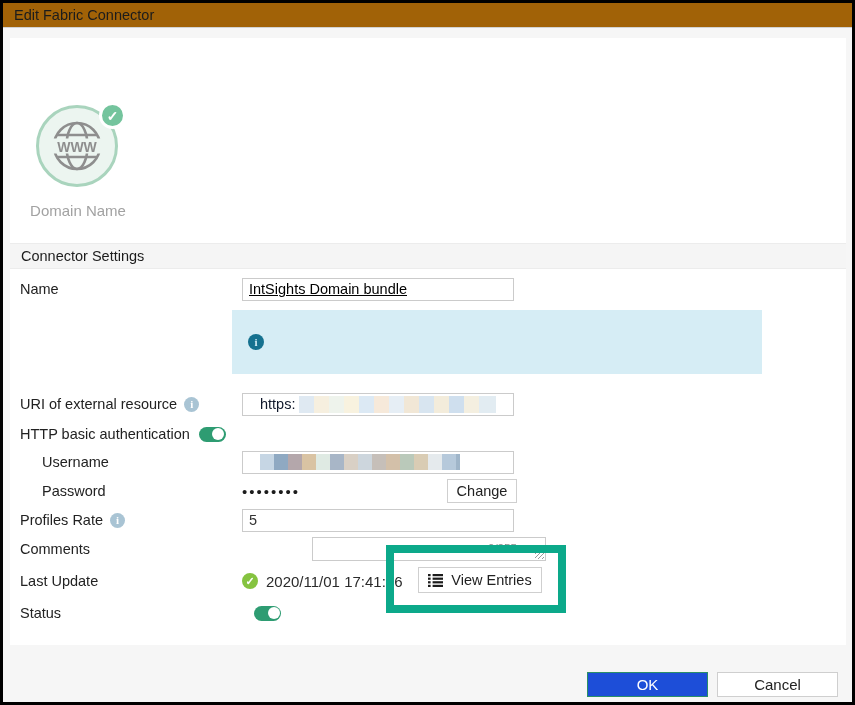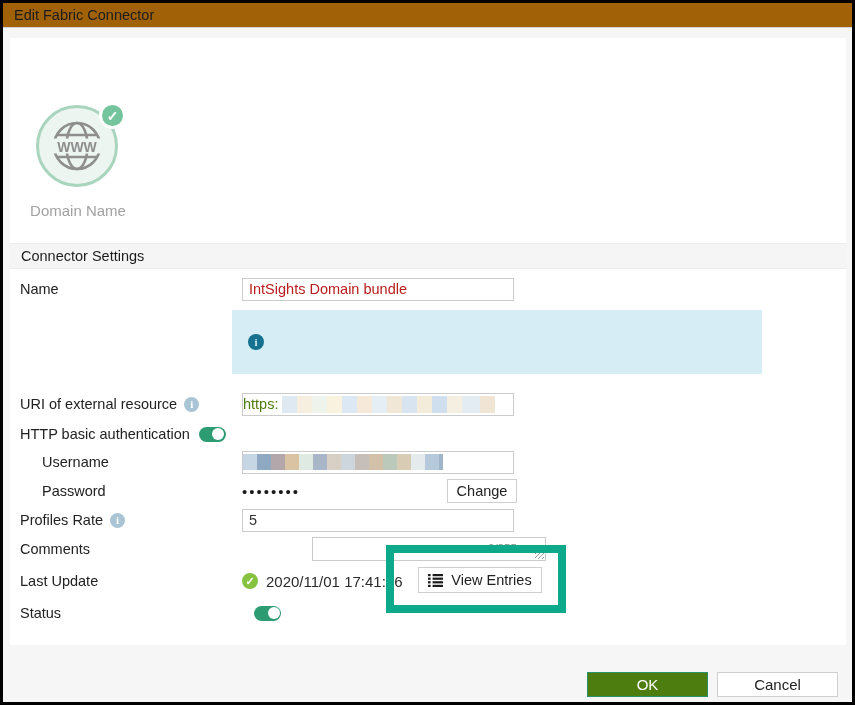--- a/index.html
+++ b/index.html
@@ -18,22 +18,22 @@
   .globe-circle { width:82px; height:82px; border-radius:50%; background:#ecf5f0; border:3px solid #a9d4bd; display:flex; align-items:center; justify-content:center; }
   .badge { position:absolute; top:-3px; right:-6px; width:27px; height:27px; border-radius:50%; background:#74c49d; border:3px solid #fff; color:#fff; font-size:14px; font-weight:bold; display:flex; align-items:center; justify-content:center; }
   .feed-label { margin-top:13px; font-size:15px; color:#a2a2a2; }
 
   
   .row { position:absolute; left:10px; right:0; height:24px; display:flex; align-items:center; font-size:14.5px; color:#222; }
   .row .lbl { white-space:nowrap; }
   .indent { padding-left:22px; }
   .ctrl { position:absolute; left:222px; }
   .tinput { width:272px; height:23px; border:1px solid #cbcbcb; background:#fff; font-family:"Liberation Sans",sans-serif; font-size:14.5px; color:#333; padding:0 6px; }
-  .tinput.ghost { color:#b91c1c; }
-  .fakeinput { width:272px; height:23px; border:1px solid #cbcbcb; background:#fff; display:flex; align-items:center; padding:0 0; font-size:14.5px; color:#4d7c0f; }
+  .tinput.ghost { color:#000000;text-decoration:underline; }
+  .fakeinput { width:272px; height:23px; border:1px solid #cbcbcb; background:#fff; display:flex; align-items:center; padding:0 17px; font-size:14.5px; color:#0f172a; }
 
   .info-dot { display:inline-block; width:15px; height:15px; border-radius:50%; background:#a9c4d4; color:#fff; font-size:11px; font-weight:bold; text-align:center; line-height:15px; margin-left:7px; font-family:"Liberation Serif",serif; }
 
   .note-box { position:absolute; left:222px; top:272px; width:530px; height:64px; background:#d6edf5; color:#1a7b9b; font-size:14.5px; display:flex; align-items:center; padding:0 16px; gap:12px; }
   .note-dot { flex:0 0 16px; width:16px; height:16px; border-radius:50%; background:#15718f; color:#d6edf5; font-size:11px; font-weight:bold; text-align:center; line-height:16px; font-family:"Liberation Serif",serif; }
   .note-text { line-height:1.45; }
 
   .toggle { position:relative; width:27px; height:15px; border-radius:8px; background:#2e9c72; display:inline-block; }
   .toggle .knob { position:absolute; right:1.5px; top:1.5px; width:12px; height:12px; border-radius:50%; background:#fff; }
 
@@ -53,21 +53,21 @@
   .char-counter { position:absolute; left:468px; top:5px; font-size:11.5px; color:#8a8a8a; }
 
   .ok-check { width:16px; height:16px; border-radius:50%; background:#85c340; color:#fff; font-size:11px; font-weight:bold; text-align:center; line-height:16px; }
   .timestamp { margin-left:8px; font-size:15px; color:#2b2b2b; }
   .view-entries { position:absolute; left:398px; top:-2px; width:124px; height:26px; gap:8px; }
   .list-icon { display:inline-block; }
 
   .annotation { position:absolute; left:383px; top:542px; width:180px; height:68px; border:8px solid #0ca98a; z-index:50; }
 
   .footer-btn { position:absolute; top:669px; width:121px; height:25px; font-size:15px; }
-  .ok-btn { left:584px; background:#4d7c0f; border:1px solid #2b8f68; color:#fff; }
+  .ok-btn { left:584px; background:#1d4ed8; border:1px solid #2b8f68; color:#fff; }
   .cancel-btn { left:714px; }
 </style>
 </head>
 <body>
 
 <div class="frame">
 
   <div class="titlebar">
     <span>Edit Fabric Connector</span>
   </div>

